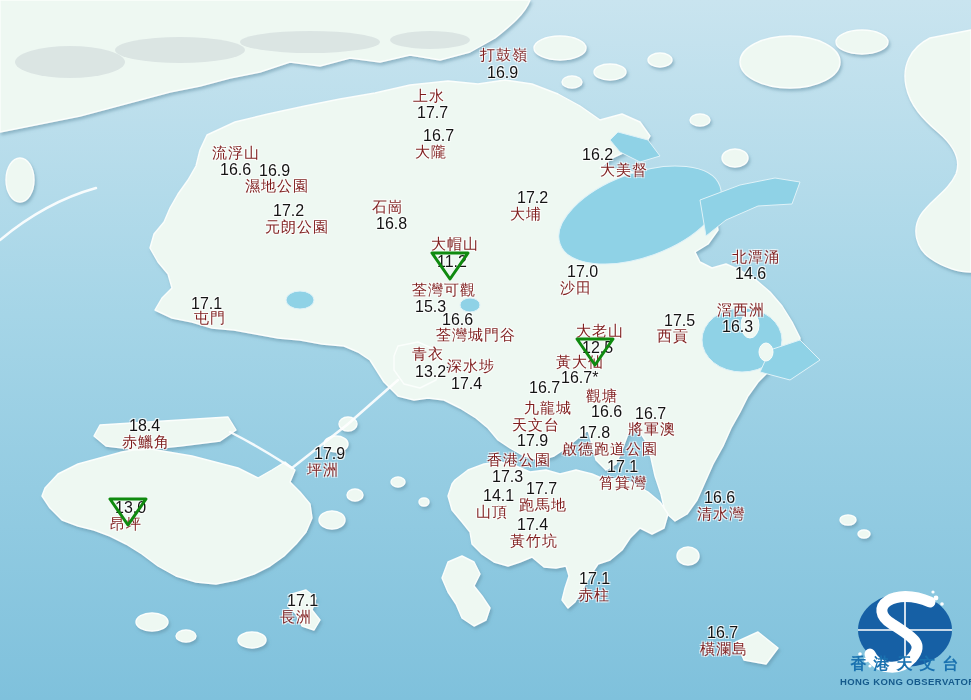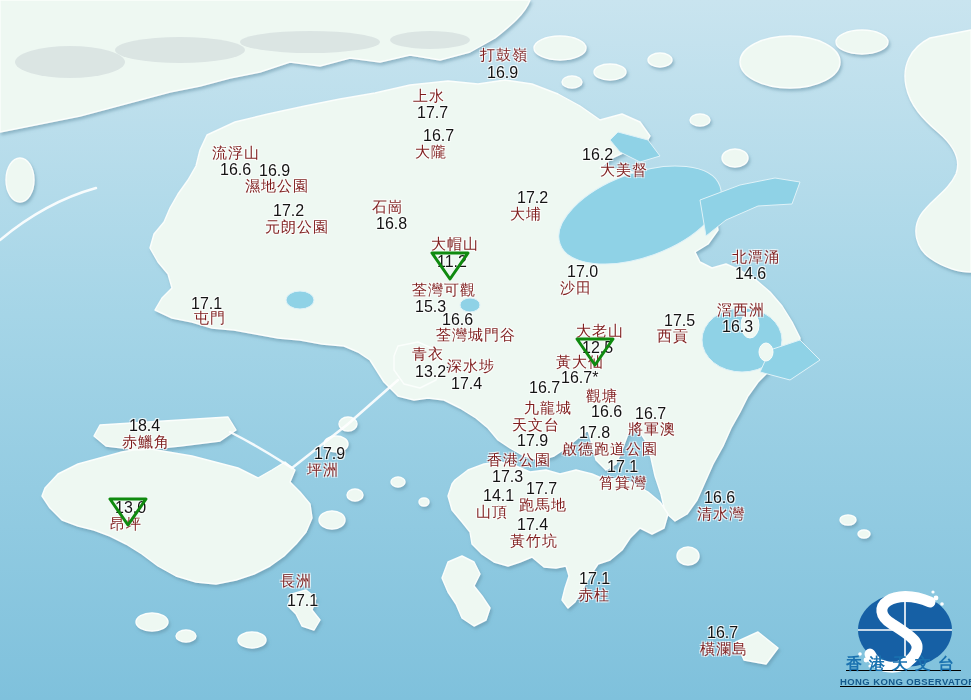--- a/index.html
+++ b/index.html
@@ -23,21 +23,21 @@
                 1px -1px 0 rgba(255,255,255,.75),-1px 1px 0 rgba(255,255,255,.75);
   }
   .st-value{
     position:absolute;white-space:nowrap;
     font:16px "Liberation Sans","DejaVu Sans",sans-serif;
     color:#141414;
     text-shadow:1px 1px 0 rgba(255,255,255,.75),-1px -1px 0 rgba(255,255,255,.75),
                 1px -1px 0 rgba(255,255,255,.75),-1px 1px 0 rgba(255,255,255,.75);
   }
   .lowest-marker{position:absolute;z-index:18;pointer-events:none;}
-  #logo{position:absolute;left:840px;top:578px;z-index:25;width:130px;text-decoration:underline;}
+  #logo{position:absolute;left:840px;top:578px;z-index:25;text-align:center;width:130px;}
   #logo .zh{
     font:bold 16px "DejaVu Serif","Liberation Serif",serif;
     color:#1a72b0;letter-spacing:7px;display:block;margin-top:2px;margin-left:6px;
   }
   #logo .en{
     font:bold 9.5px "Liberation Sans","DejaVu Sans",sans-serif;
     color:#155a8c;letter-spacing:0.4px;display:block;margin-top:1px;white-space:nowrap;
   }
 </style>
 </head>
@@ -224,21 +224,21 @@
       <span class="st-name" style="left: 110px; top: 515px;">昂坪</span>
       <span class="st-value" style="left: 115px; top: 499px;">13.0</span>
       <span class="st-name" style="left: 476px; top: 503px;">山頂</span>
       <span class="st-value" style="left: 483px; top: 487px;">14.1</span>
       <span class="st-name" style="left: 519px; top: 496px;">跑馬地</span>
       <span class="st-value" style="left: 526px; top: 480px;">17.7</span>
       <span class="st-name" style="left: 510px; top: 532px;">黃竹坑</span>
       <span class="st-value" style="left: 517px; top: 516px;">17.4</span>
       <span class="st-name" style="left: 697px; top: 505px;">清水灣</span>
       <span class="st-value" style="left: 704px; top: 489px;">16.6</span>
-      <span class="st-name" style="left: 280px; top: 572px; text-align: center;">長洲</span>
+      <span class="st-name" style="left: 280px; top: 608px; text-align: center;">長洲</span>
       <span class="st-value" style="left: 287px; top: 592px;">17.1</span>
       <span class="st-name" style="left: 572px; top: 586px; margin-left: 6px;">赤柱</span>
       <span class="st-value" style="left: 579px; top: 570px;">17.1</span>
       <span class="st-name" style="left: 700px; top: 640px;">橫瀾島</span>
       <span class="st-value" style="left: 707px; top: 624px;">16.7</span>
     </div>
 
   <div id="logo">
     <span style="display:block;height:74px;"></span>
     <span class="zh">香港天文台</span>

